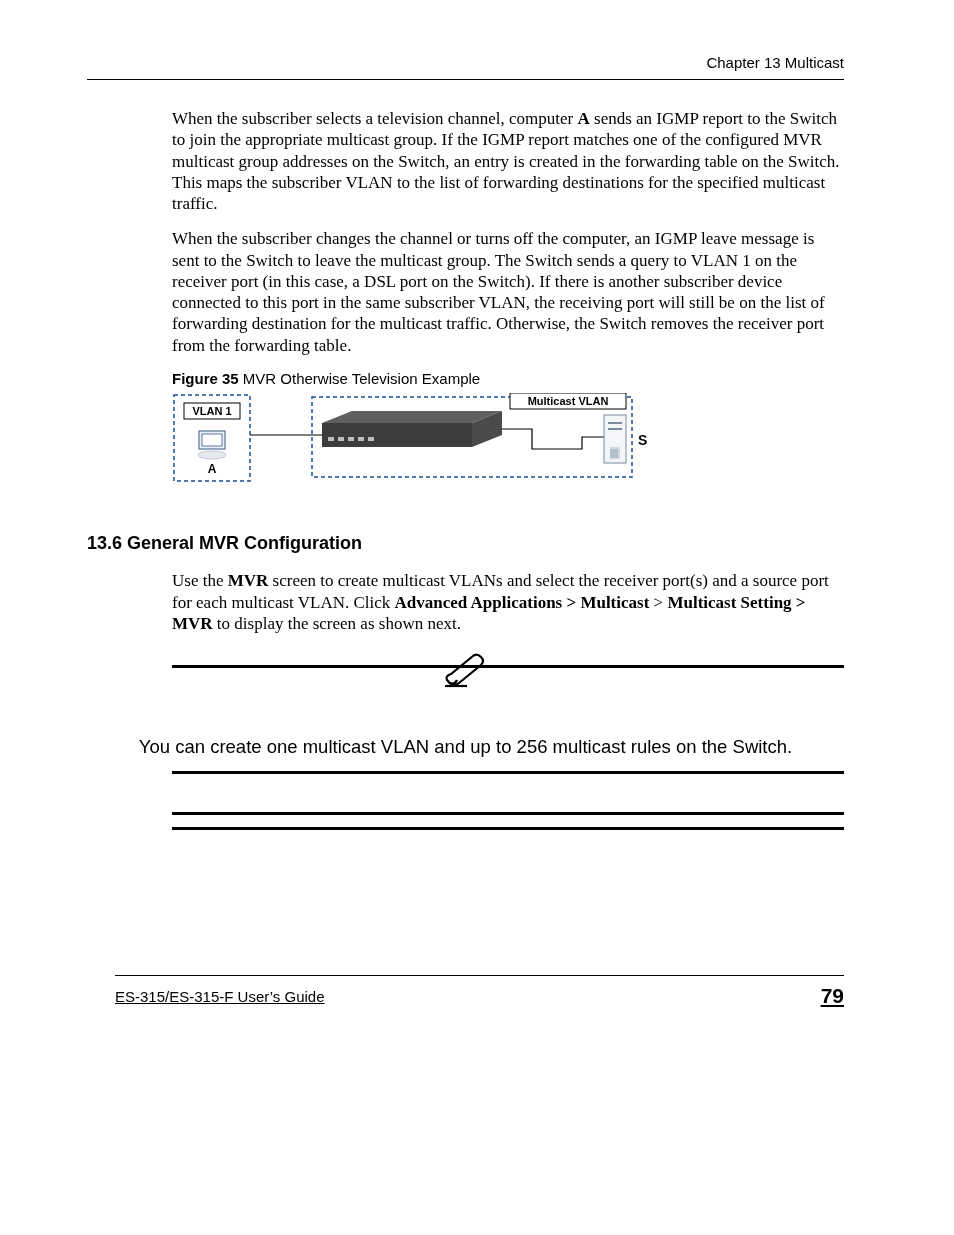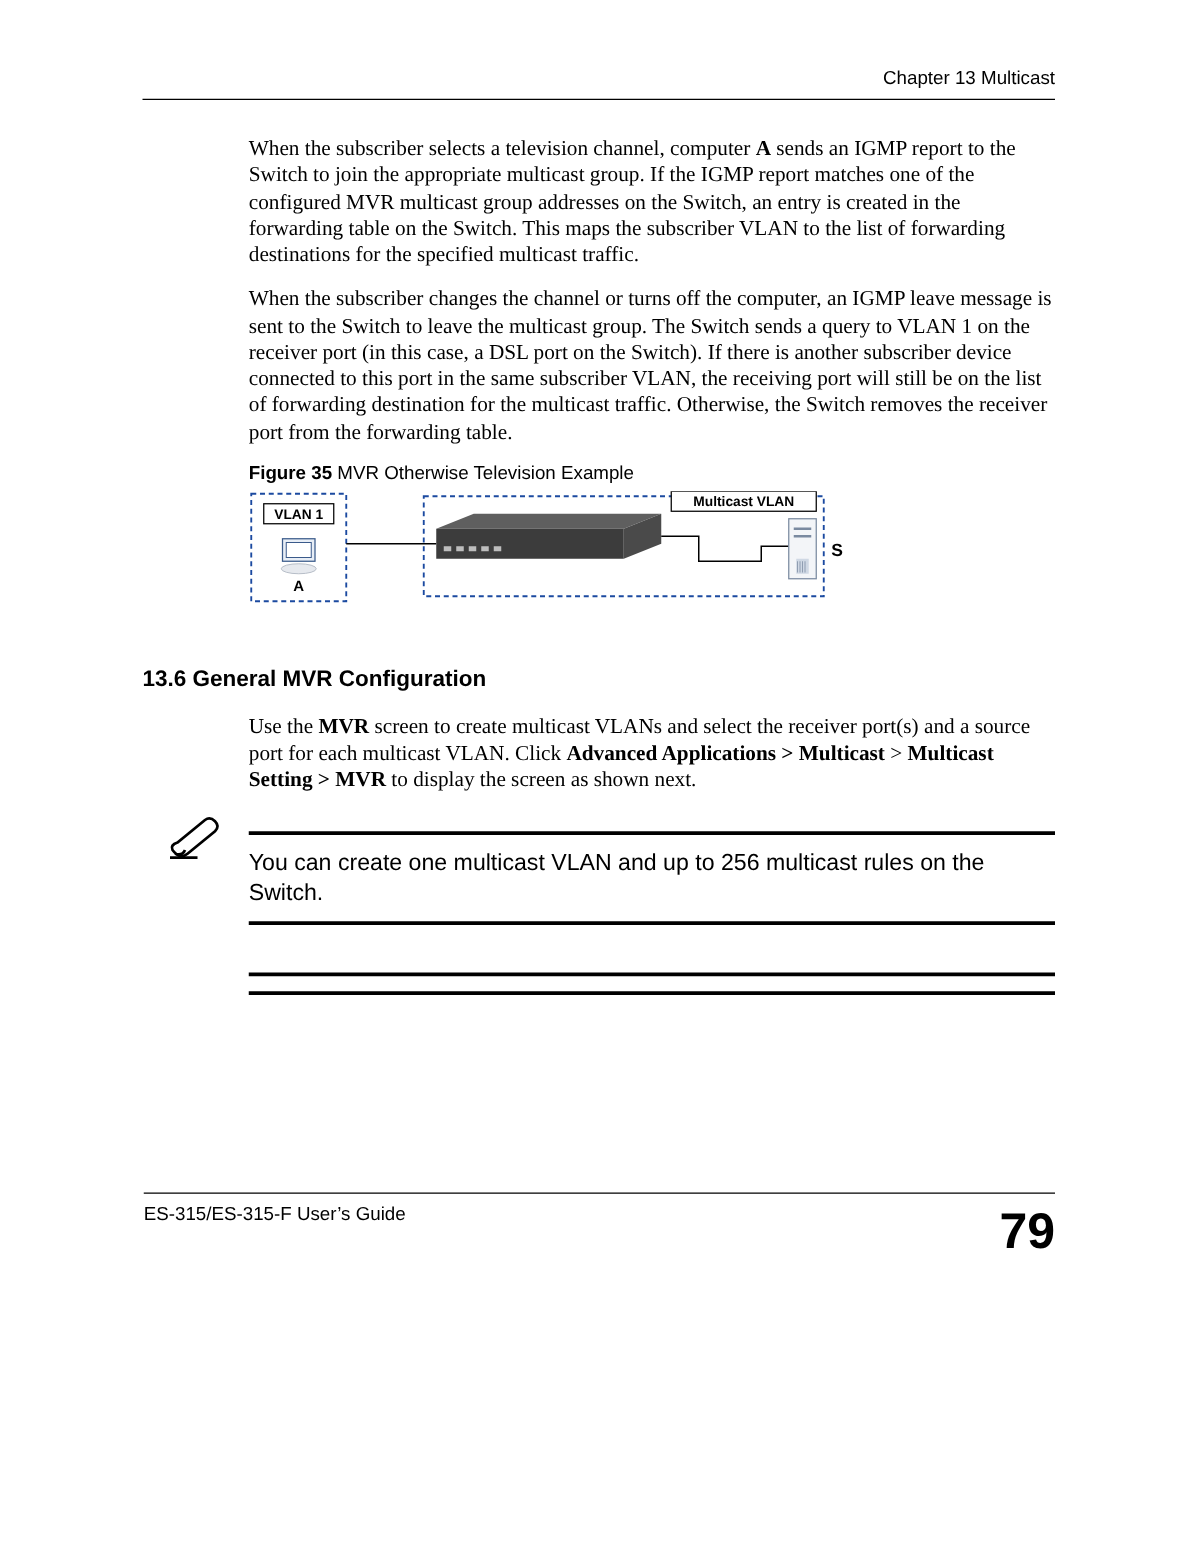--- a/index.html
+++ b/index.html
@@ -12,21 +12,21 @@
     font-size: 17px;
     color: #000;
     background: #fff;
     position: relative;
   }
   .page {
     position: relative;
     width: 954px;
     height: 1060px;
     box-sizing: border-box;
-    padding: 54px 110px 0 114px;
+    padding: 54px 110px 0 87px;
   }
   .header-right {
     font-family: Arial, Helvetica, sans-serif;
     font-size: 15px;
     text-align: right;
     margin-bottom: 8px;
   }
   .header-rule {
     border: none;
     border-top: 1.5px solid #000;
@@ -62,21 +62,22 @@
     margin: 0 0 38px 0;
   }
   .note-rule {
     border: none;
     border-top: 3px solid #000;
     margin: 0 0 10px 85px;
   }
   .note-rule.bottom { margin: 12px 0 0 85px; }
   .note-row {
     display: flex;
-    align-items: flex-start;
+    align-items: center;
+    flex-direction: column;
   }
   .note-icon {
     width: 85px;
     flex: 0 0 85px;
     display: flex;
     justify-content: center;
     align-items: flex-start;
     margin-top: -28px;
   }
   .note-text {
@@ -92,25 +93,26 @@
     bottom: 52px;
   }
   .footer-rule {
     border: none;
     border-top: 1.5px solid #000;
     margin: 0 0 8px 0;
   }
   .footer-row {
     display: flex;
     justify-content: space-between;
-    align-items: flex-start;
-    font-family: Arial, Helvetica, sans-serif;
+    align-items: center;
+    font-family: Arial, Helvetica, sans-serif;
+    text-decoration: underline;
   }
   .footer-left { font-size: 15px; }
-  .footer-right { font-size: 40px; font-weight: bold; }
+  .footer-right { font-size: 21px; font-weight: bold; }
 </style>
 </head>
 <body>
 
 <div class="page">
 
   <div class="header-right">Chapter 13 Multicast</div>
   <hr class="header-rule">
 
   <p class="body-para">

